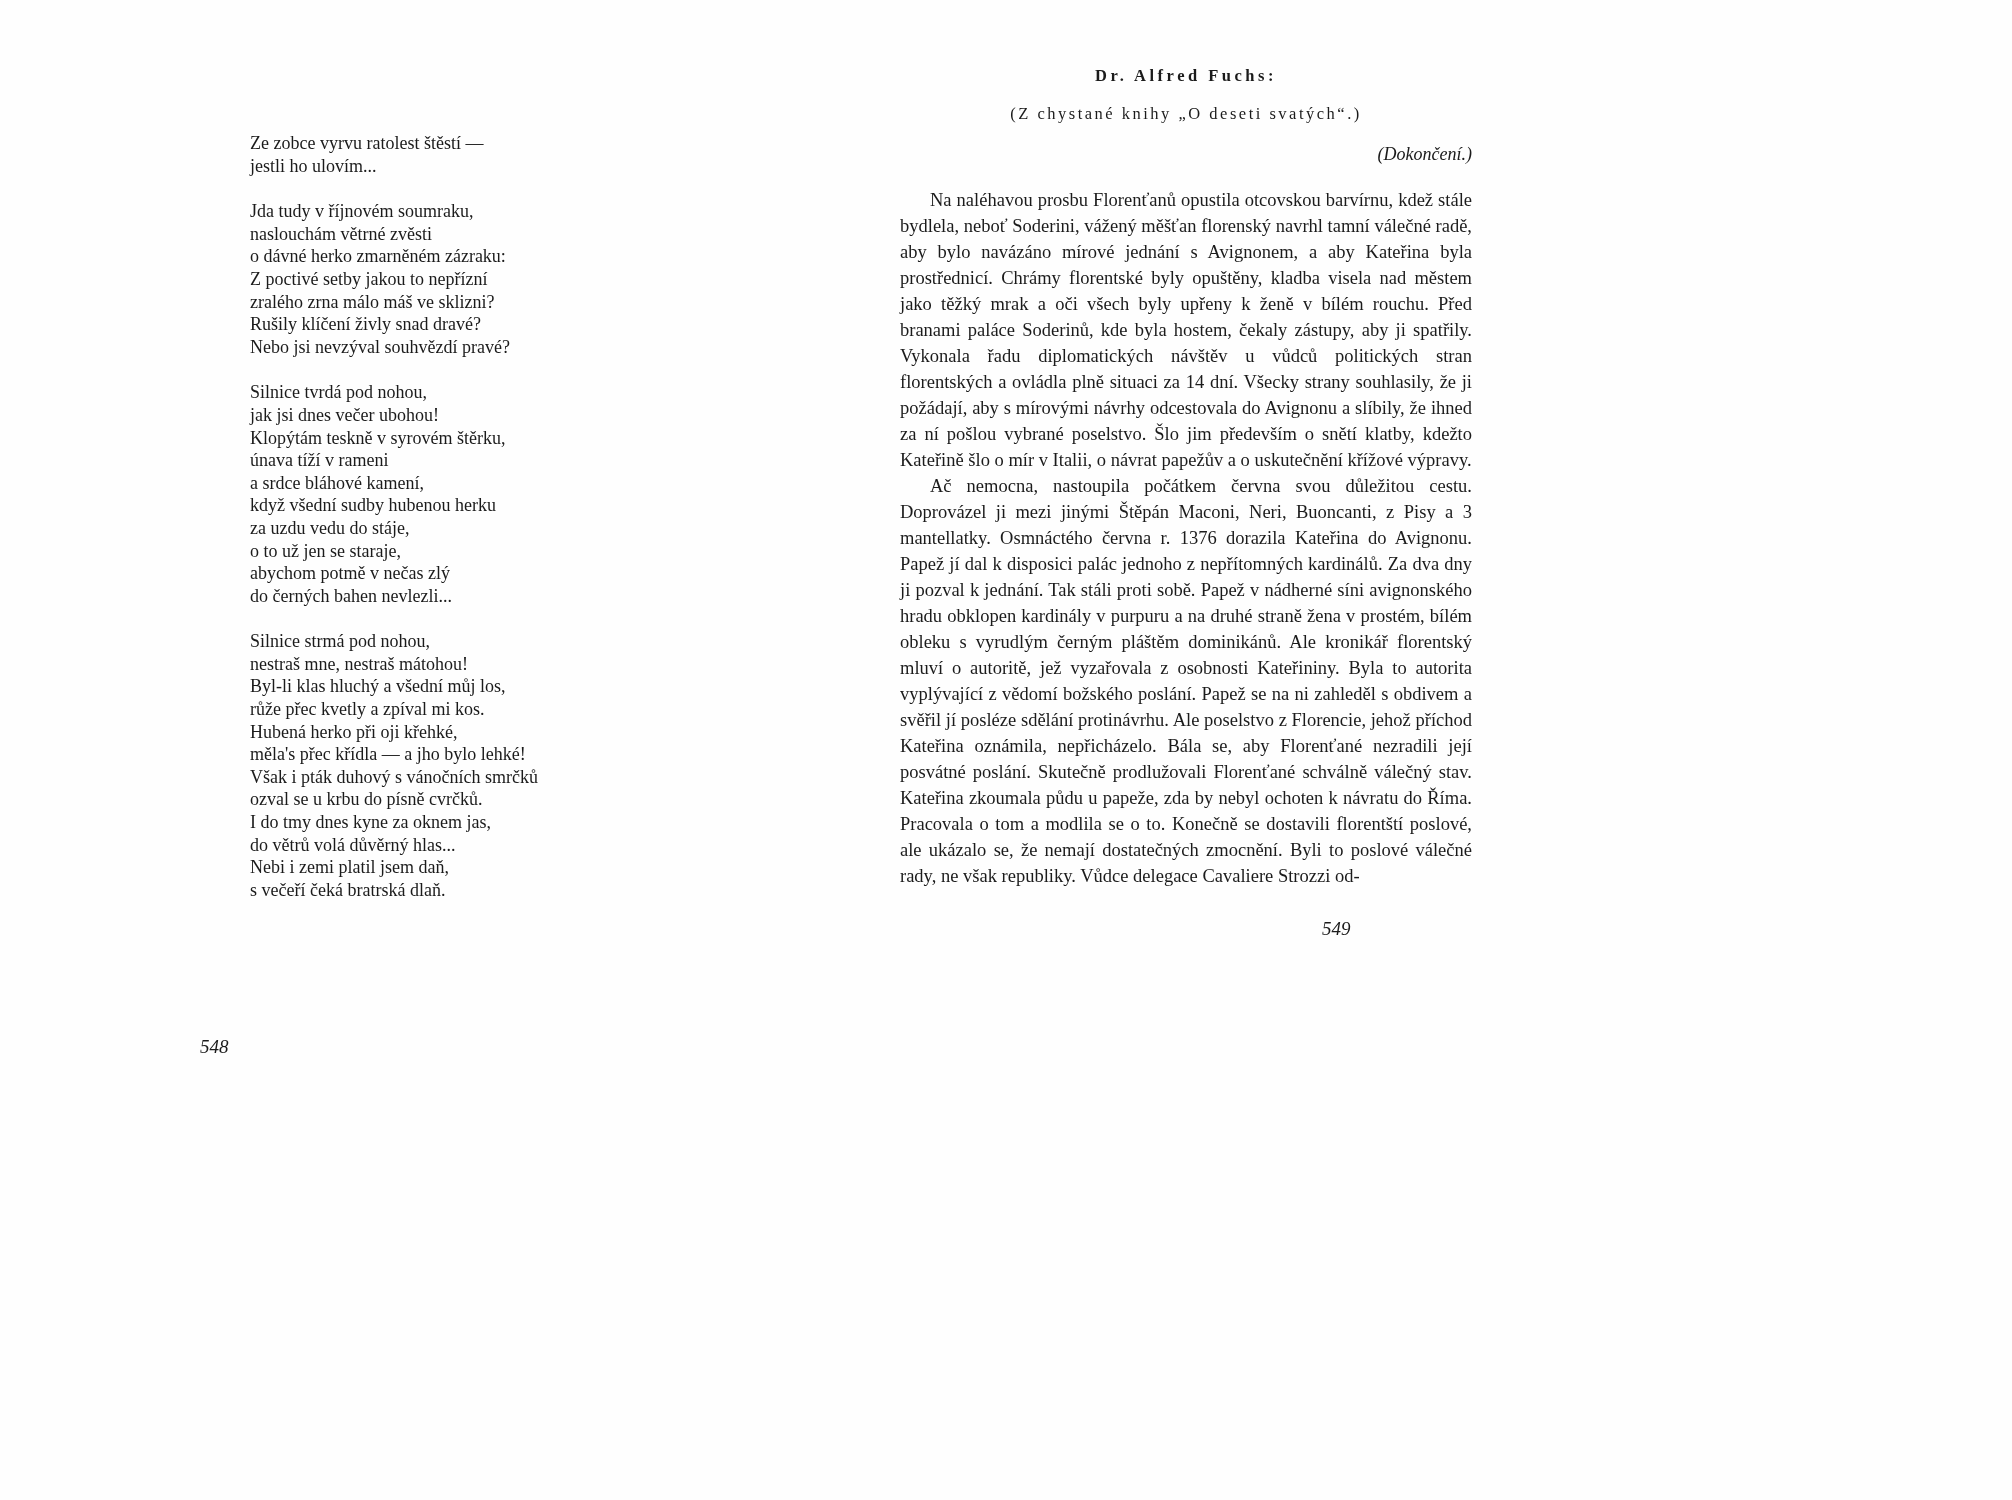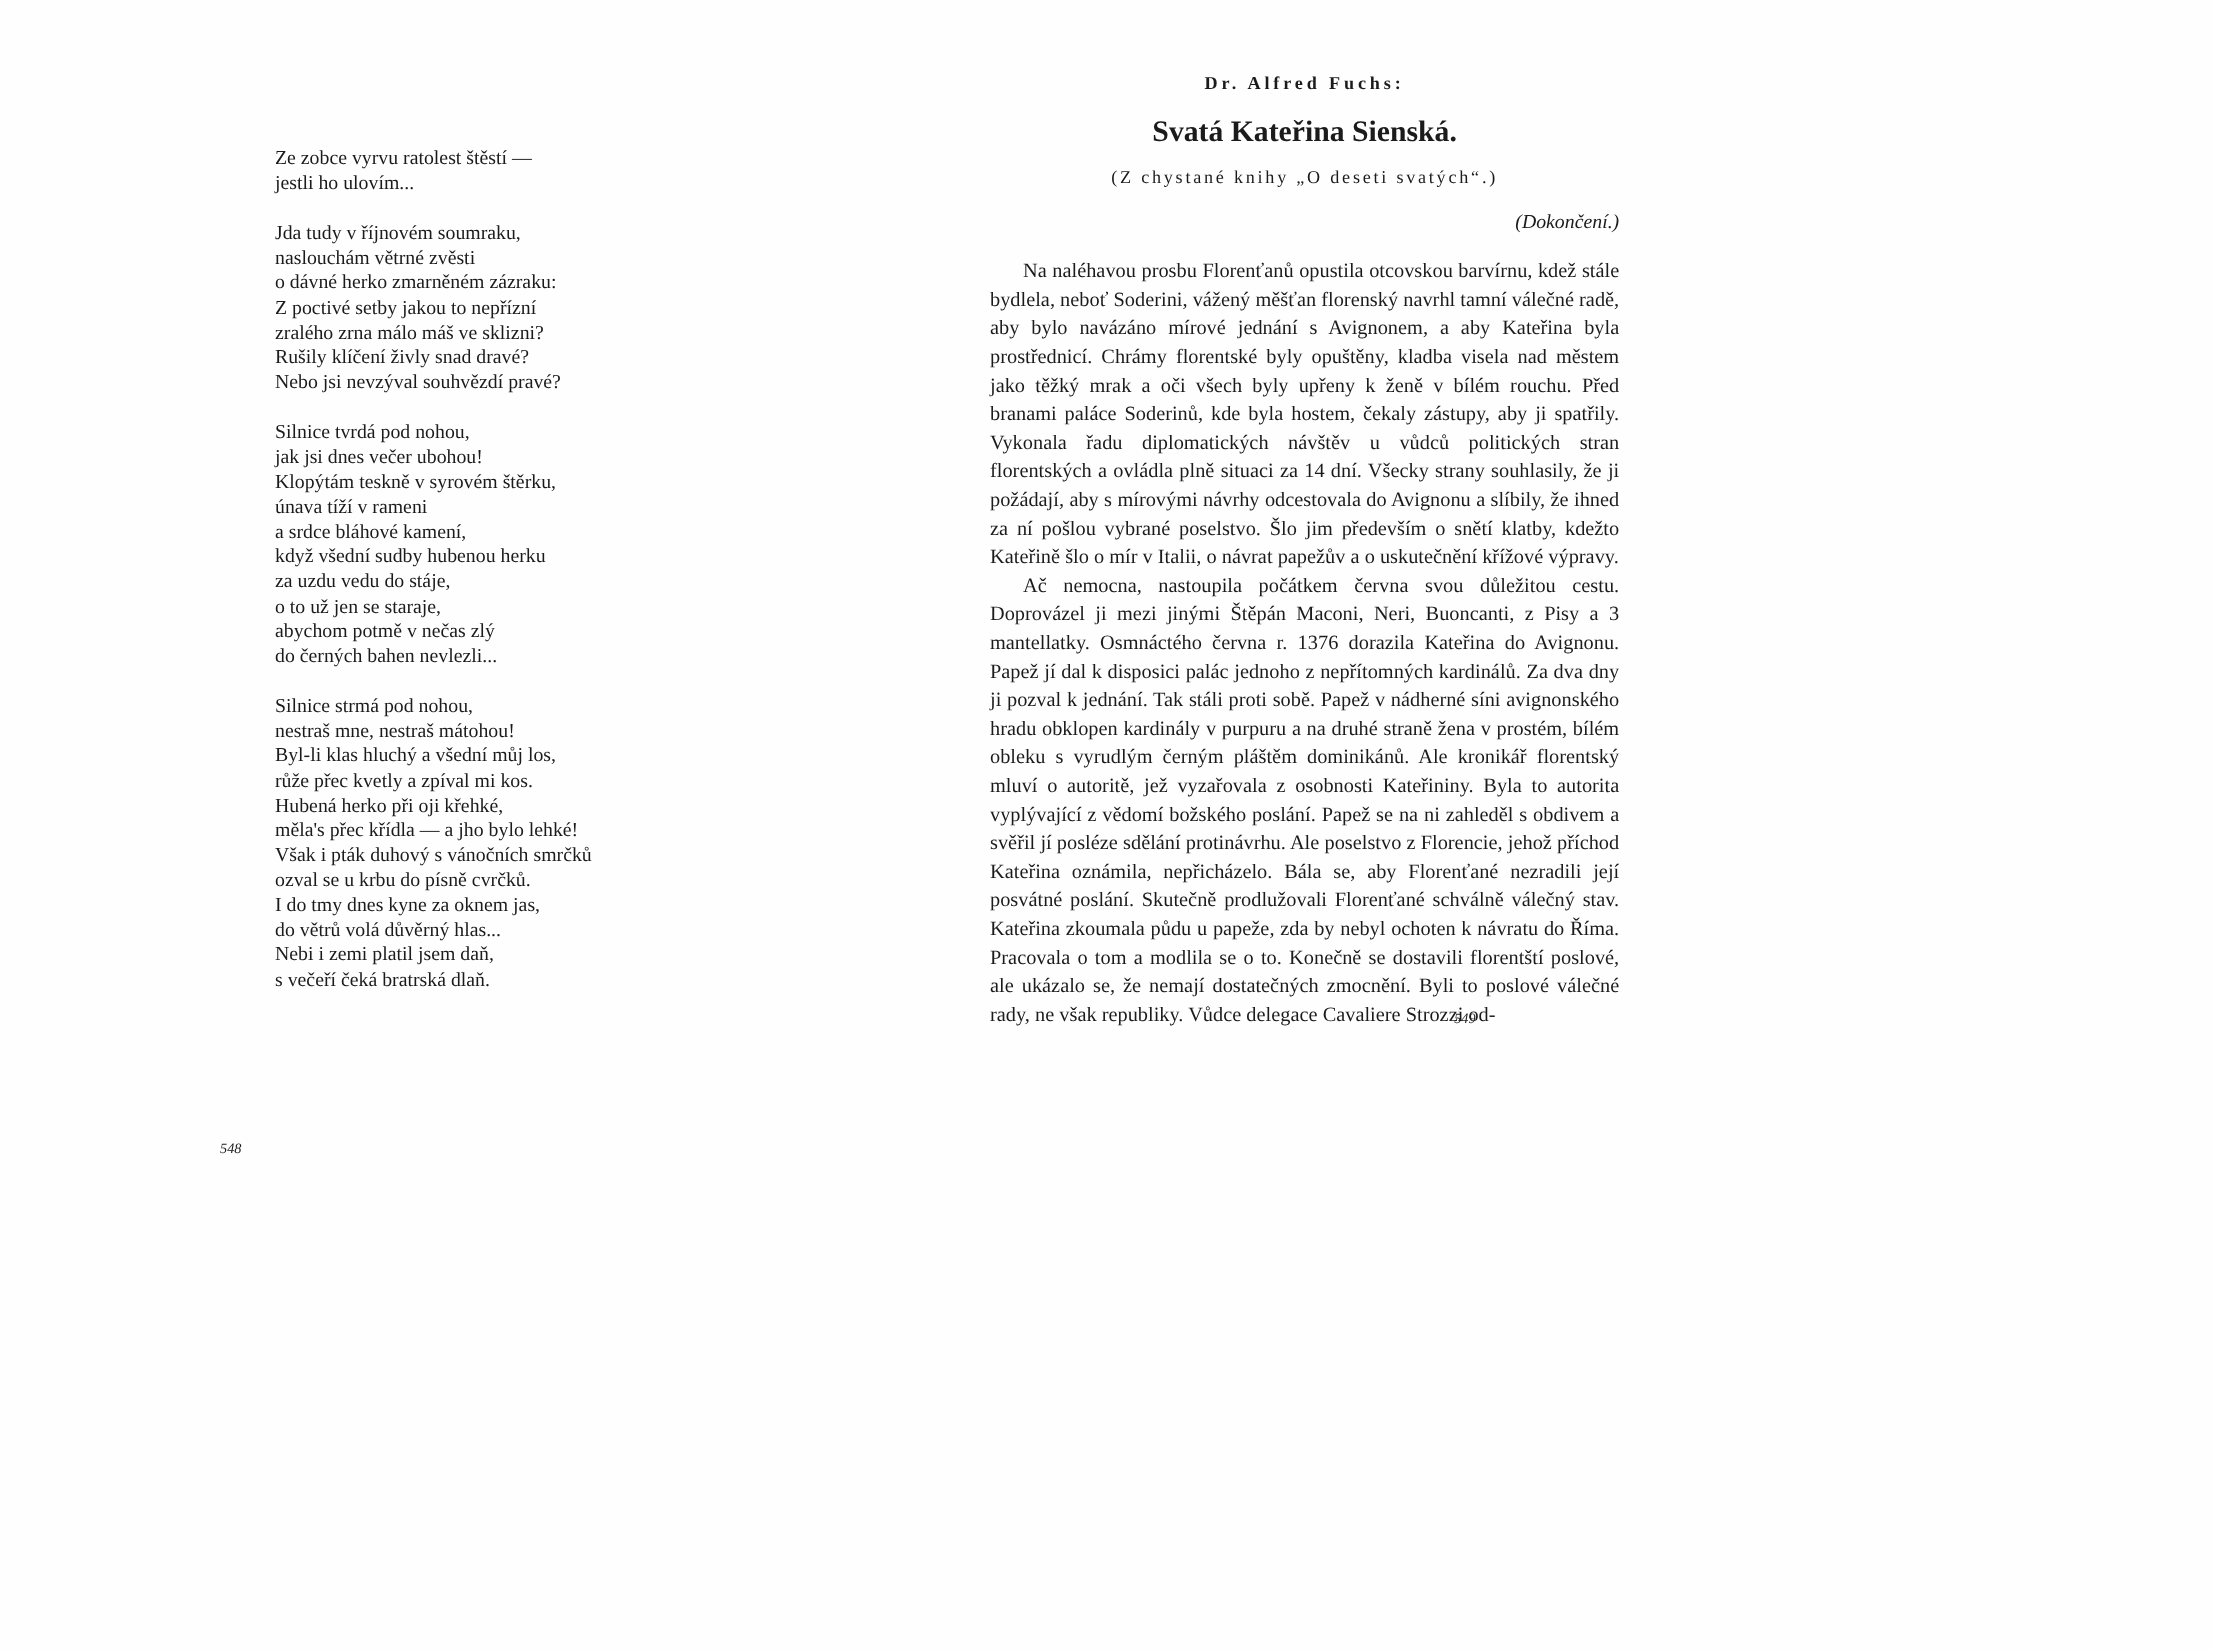--- a/index.html
+++ b/index.html
@@ -63,21 +63,21 @@
   }
   .article p {
     font-size: 18.5px;
     line-height: 26px;
     text-align: justify;
     text-indent: 30px;
     margin: 0;
   }
   .page-number {
     position: absolute;
-    font-size: 13px;
+    font-size: 19px;
     text-align: center;
   }
   .page-number-left {
     left: 200px;
     top: 1036px;
     font-style: italic;
   }
   .page-number-right {
     left: 1322px;
     top: 918px;
@@ -120,21 +120,20 @@
 I do tmy dnes kyne za oknem jas,
 do větrů volá důvěrný hlas...
 Nebi i zemi platil jsem daň,
 s večeří čeká bratrská dlaň.</div>
   </div>
 
   <div class="page-number page-number-left">548</div>
 
   <div class="article">
     <div class="article-author">Dr. Alfred Fuchs:</div>
-    <div class="article-title">Svatá Kateřina Sienská.</div>
     <div class="article-subtitle">(Z chystané knihy „O deseti svatých“.)</div>
     <div class="article-note">(Dokončení.)</div>
     <p>Na naléhavou prosbu Florenťanů opustila otcovskou barvírnu, kdež stále bydlela, neboť Soderini, vážený měšťan florenský navrhl tamní válečné radě, aby bylo navázáno mírové jednání s Avignonem, a aby Kateřina byla prostřednicí. Chrámy florentské byly opuštěny, kladba visela nad městem jako těžký mrak a oči všech byly upřeny k ženě v bílém rouchu. Před branami paláce Soderinů, kde byla hostem, čekaly zástupy, aby ji spatřily. Vykonala řadu diplomatických návštěv u vůdců politických stran florentských a ovládla plně situaci za 14 dní. Všecky strany souhlasily, že ji požádají, aby s mírovými návrhy odcestovala do Avignonu a slíbily, že ihned za ní pošlou vybrané poselstvo. Šlo jim především o snětí klatby, kdežto Kateřině šlo o mír v Italii, o návrat papežův a o uskutečnění křížové výpravy.</p>
     <p>Ač nemocna, nastoupila počátkem června svou důležitou cestu. Doprovázel ji mezi jinými Štěpán Maconi, Neri, Buoncanti, z Pisy a 3 mantellatky. Osmnáctého června r. 1376 dorazila Kateřina do Avignonu. Papež jí dal k disposici palác jednoho z nepřítomných kardinálů. Za dva dny ji pozval k jednání. Tak stáli proti sobě. Papež v nádherné síni avignonského hradu obklopen kardinály v purpuru a na druhé straně žena v prostém, bílém obleku s vyrudlým černým pláštěm dominikánů. Ale kronikář florentský mluví o autoritě, jež vyzařovala z osobnosti Kateřininy. Byla to autorita vyplývající z vědomí božského poslání. Papež se na ni zahleděl s obdivem a svěřil jí posléze sdělání protinávrhu. Ale poselstvo z Florencie, jehož příchod Kateřina oznámila, nepřicházelo. Bála se, aby Florenťané nezradili její posvátné poslání. Skutečně prodlužovali Florenťané schválně válečný stav. Kateřina zkoumala půdu u papeže, zda by nebyl ochoten k návratu do Říma. Pracovala o tom a modlila se o to. Konečně se dostavili florentští poslové, ale ukázalo se, že nemají dostatečných zmocnění. Byli to poslové válečné rady, ne však republiky. Vůdce delegace Cavaliere Strozzi od-</p>
   </div>
 
   <div class="page-number page-number-right">549</div>
 
 </div>
 

